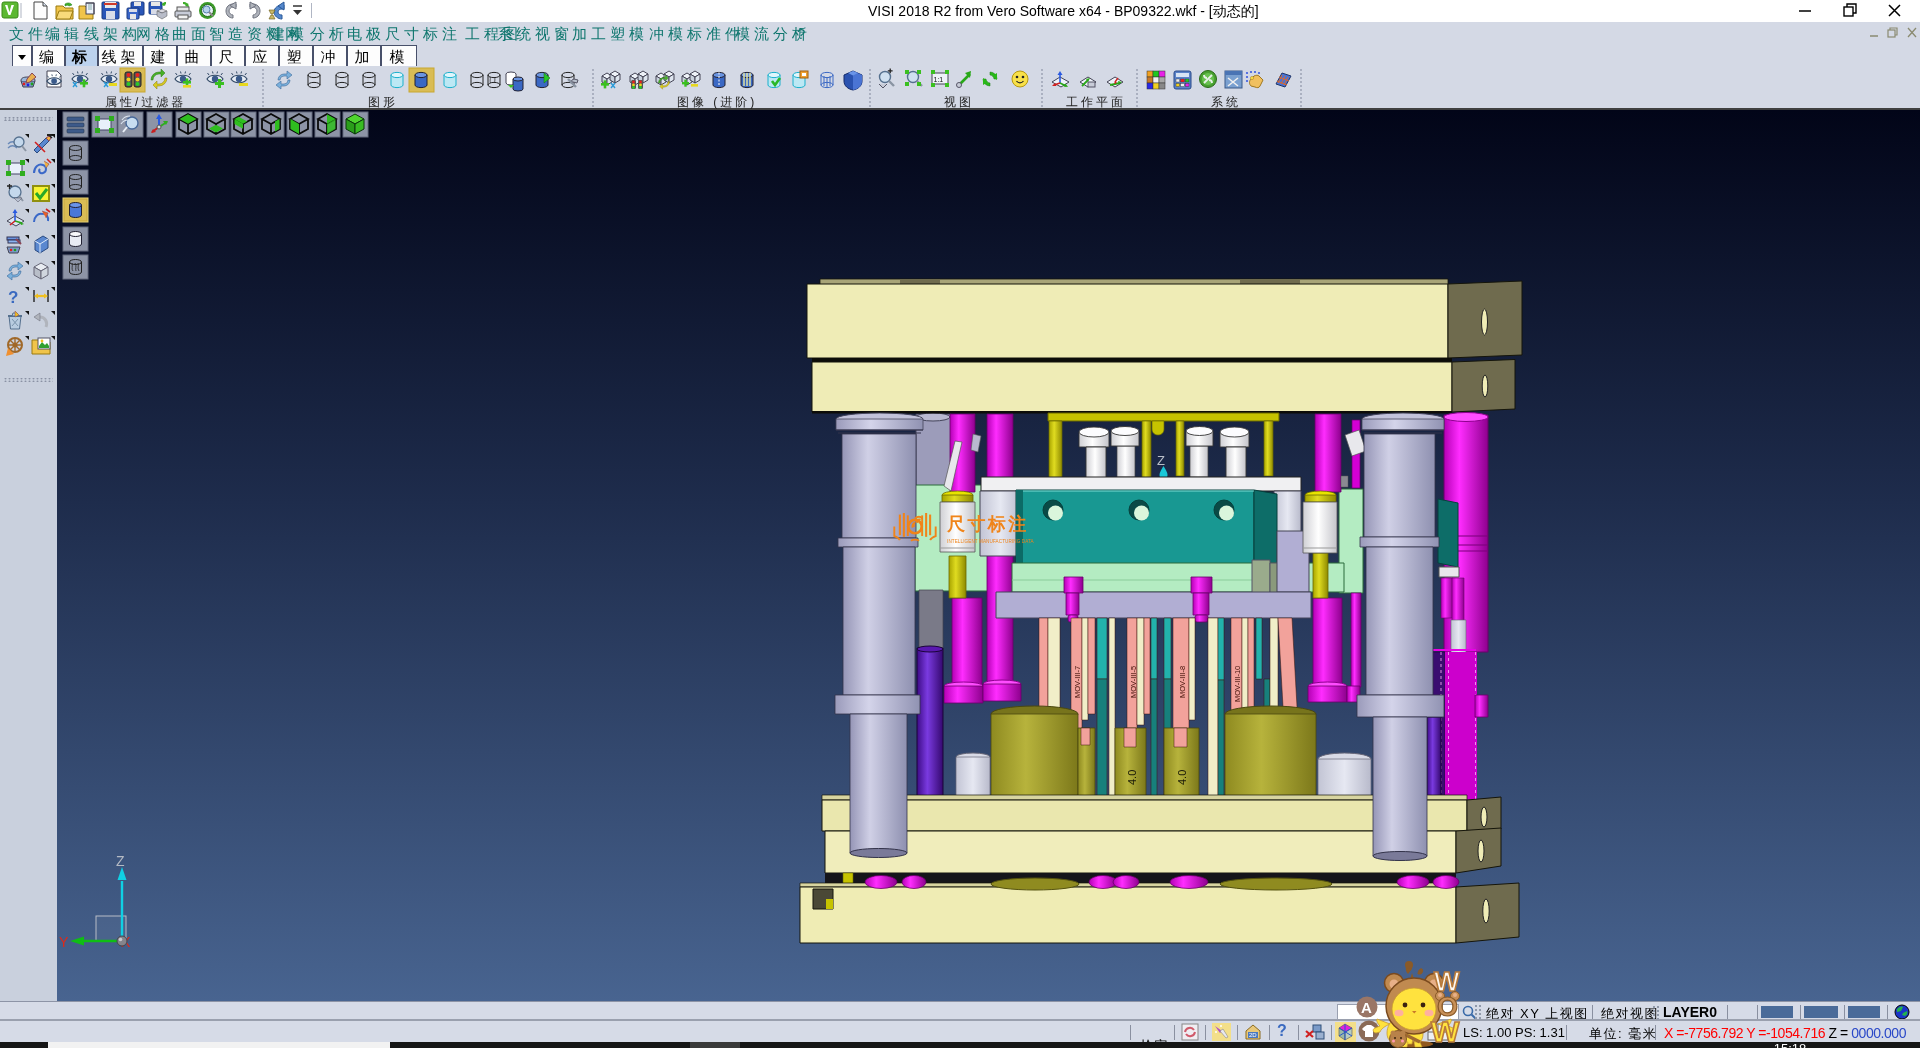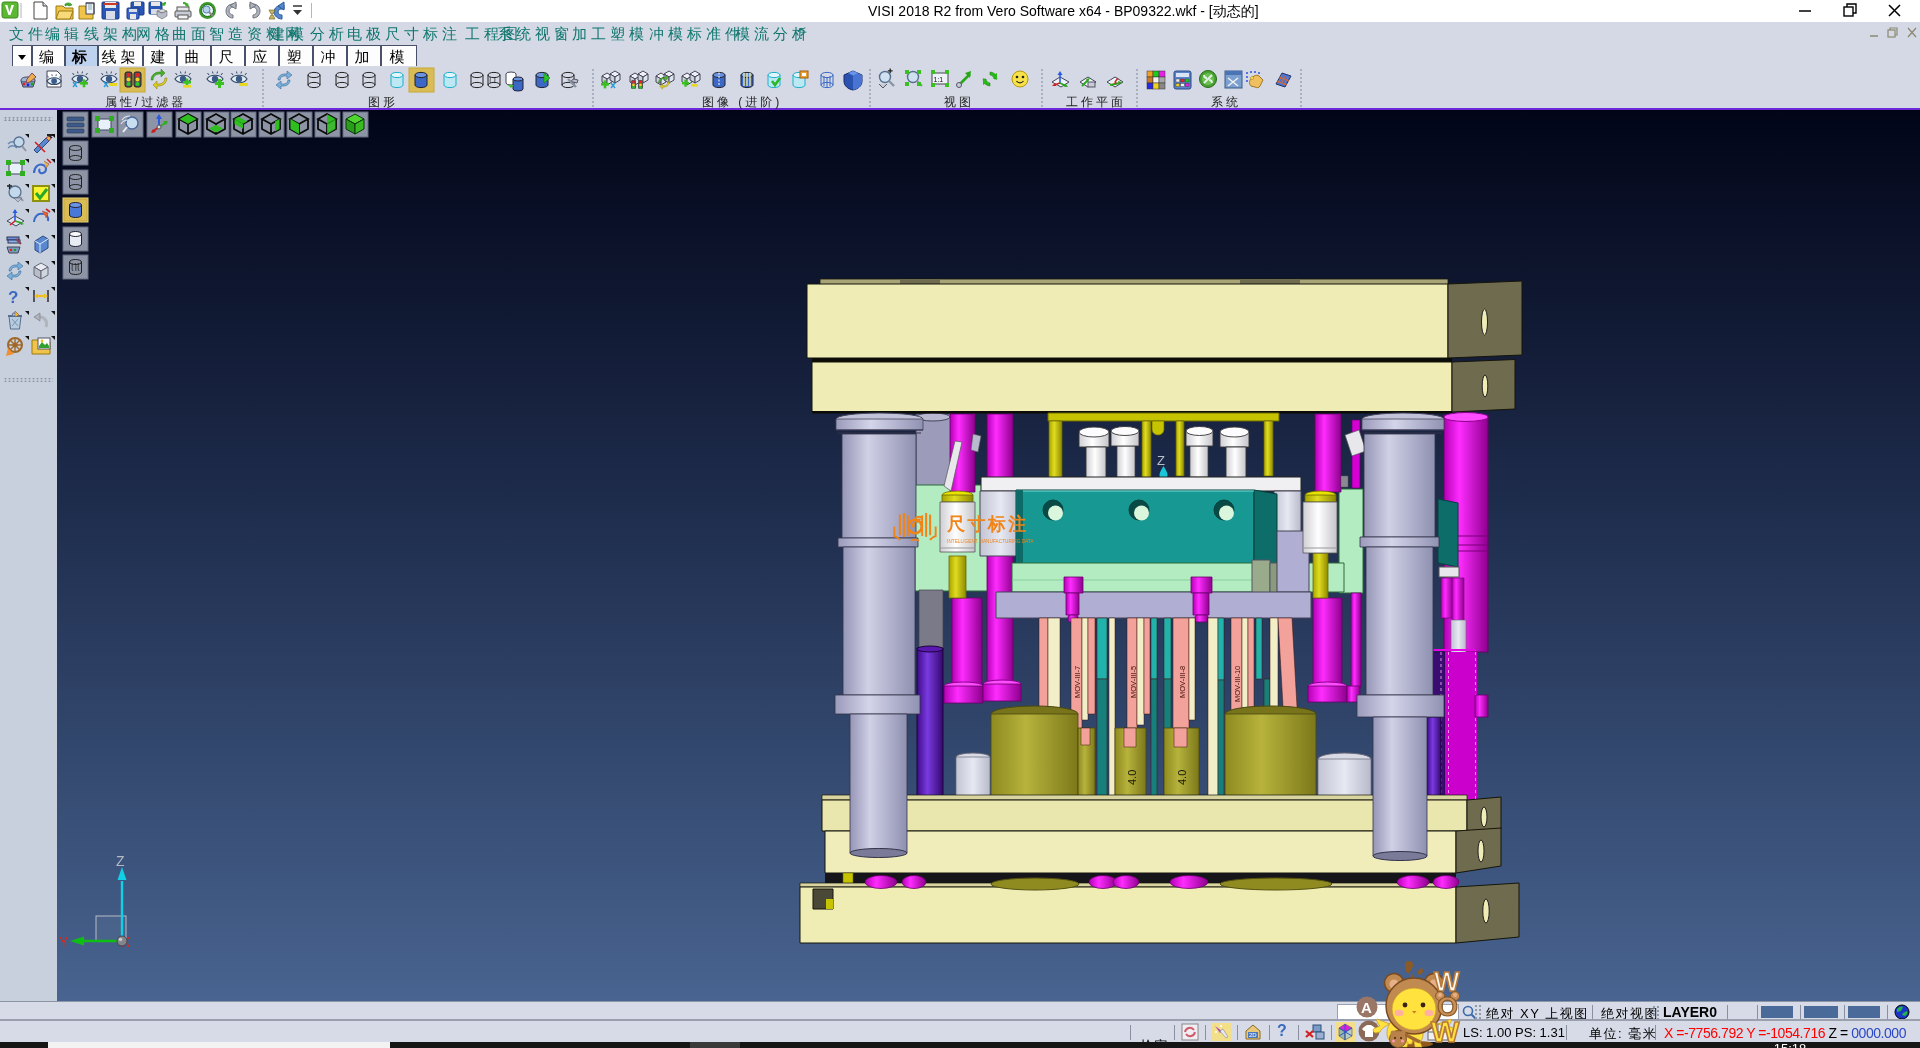--- a/index.html
+++ b/index.html
@@ -8,21 +8,21 @@
 .abs{position:absolute;}
 .cj{letter-spacing:4px;}
 .cj12{letter-spacing:3px;}
 .cjs{letter-spacing:1.5px;}
 #titlebar{position:absolute;left:0;top:0;width:1920px;height:36px;background:#ffffff;}
 #menubar{position:absolute;left:0;top:22px;width:1920px;height:22px;background:#d4d9e5;font-size:15px;color:#0f766e;}
 #menubar span{position:absolute;top:3px;}
 #tabrow{position:absolute;left:0;top:44px;width:1920px;height:22px;background:#d4d9e5;font-size:15px;}
 .tab{position:absolute;top:1px;height:21px;background:#fdfdfd;border:1px solid #48506a;border-bottom:none;text-align:center;padding-top:2px;color:#000;}
 .tab.active{background:#bcd2ee;font-weight:bold;}
-#ribbon{position:absolute;left:0;top:66px;width:1920px;height:44px;background:#d4d9e5;border-bottom:2px solid #6d28d9;}
+#ribbon{position:absolute;left:0;top:66px;width:1920px;height:44px;background:#d4d9e5;border-bottom:2px solid #404040;}
 .glabel{position:absolute;top:28px;font-size:12px;color:#222;}
 .vsep{position:absolute;top:3px;height:38px;width:2px;
  background-image:repeating-linear-gradient(to bottom,#aab0c0 0 2px,transparent 2px 4px);}
 #leftbar{position:absolute;left:0;top:110px;width:57px;height:891px;background:#c9d0dd;}
 #viewport{position:absolute;left:57px;top:110px;width:1863px;height:891px;
  background:linear-gradient(to bottom,#020518 0%,#1e2c4c 44%,#486490 100%);}
 #status1{position:absolute;left:0;top:1001px;width:1920px;height:19px;background:#d6dbe7;border-top:1px solid #8d94a6;font-size:13px;color:#000;}
 #status2{position:absolute;left:0;top:1019px;width:1920px;height:23px;background:#d6dbe7;border-top:2px solid #9aa0ae;font-size:13px;color:#000;}
 #taskbar{position:absolute;left:0;top:1042px;width:1920px;height:6px;background:#161616;}
 .sep1{position:absolute;width:1px;background:#8a90a0;}
@@ -160,21 +160,21 @@
 
 <div id="ribbon">
  <div class="vsep" style="left:262px"></div>
  <div class="vsep" style="left:592px"></div>
  <div class="vsep" style="left:869px"></div>
  <div class="vsep" style="left:1041px"></div>
  <div class="vsep" style="left:1136px"></div>
  <div class="vsep" style="left:1300px"></div>
  <div class="glabel cj12" style="left:105px">属性/过滤器</div>
  <div class="glabel cj12" style="left:368px">图形</div>
- <div class="glabel cj12" style="left:702px">图像 (进阶)</div>
+ <div class="glabel cj12" style="left:677px">图像 (进阶)</div>
  <div class="glabel cj12" style="left:944px">视图</div>
  <div class="glabel cj12" style="left:1066px">工作平面</div>
  <div class="glabel cj12" style="left:1211px">系统</div>
  <svg id="ribicons" class="abs" style="left:0;top:0" width="1340" height="30" viewBox="0 0 1340 30">
   <defs>
    <g id="eye">
           <path d="M1 9C4 4 14 4 17 9C14 14 4 14 1 9Z" fill="#e8eef6" stroke="#334a66" stroke-width="1.2"></path>
           <circle cx="9" cy="9" r="3.2" fill="#3a5a8a"></circle>
           <path d="M3 5l-1.5-2M7 3.5L6.5 1.5M11 3.5l.5-2M15 5l1.5-2" stroke="#334a66"></path>
         </g>

